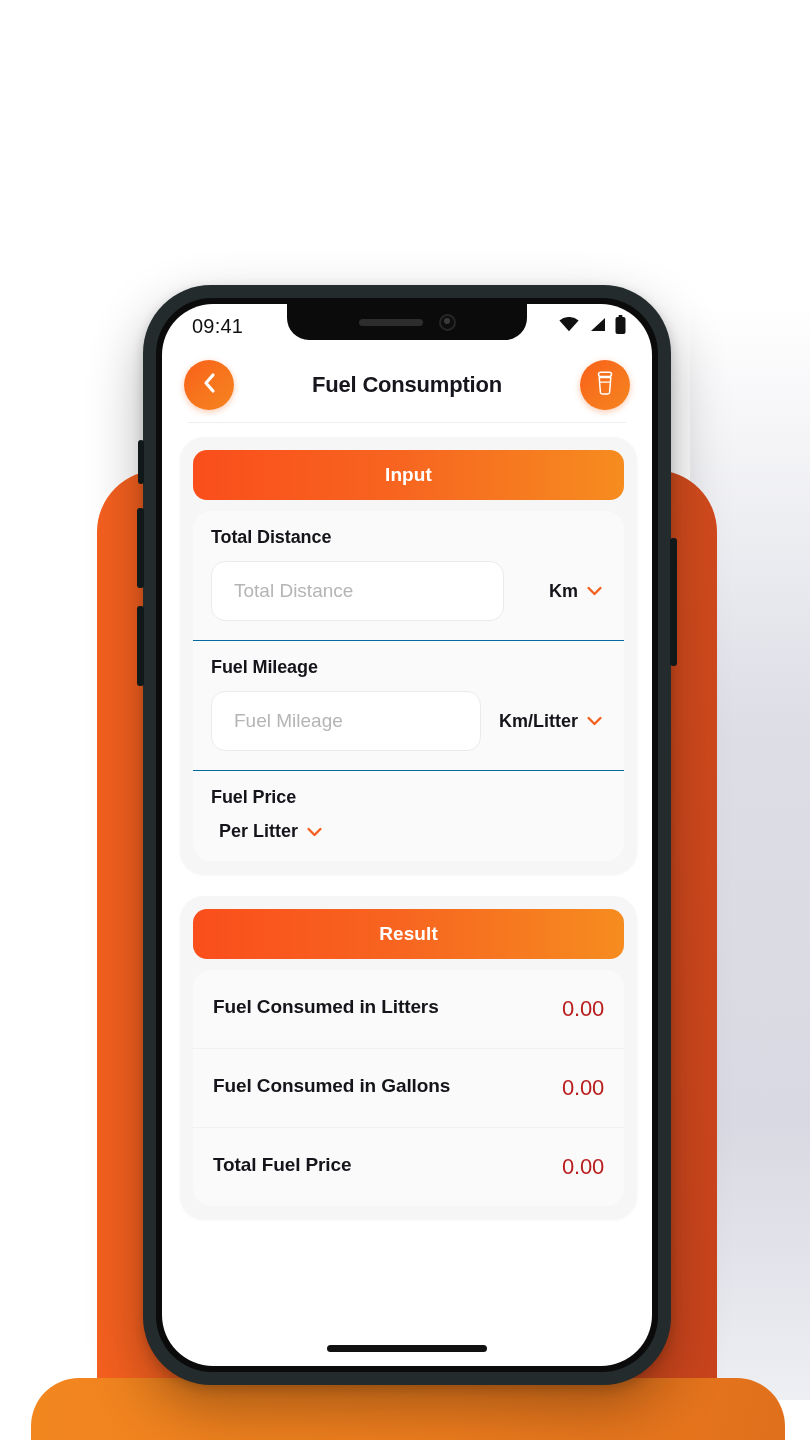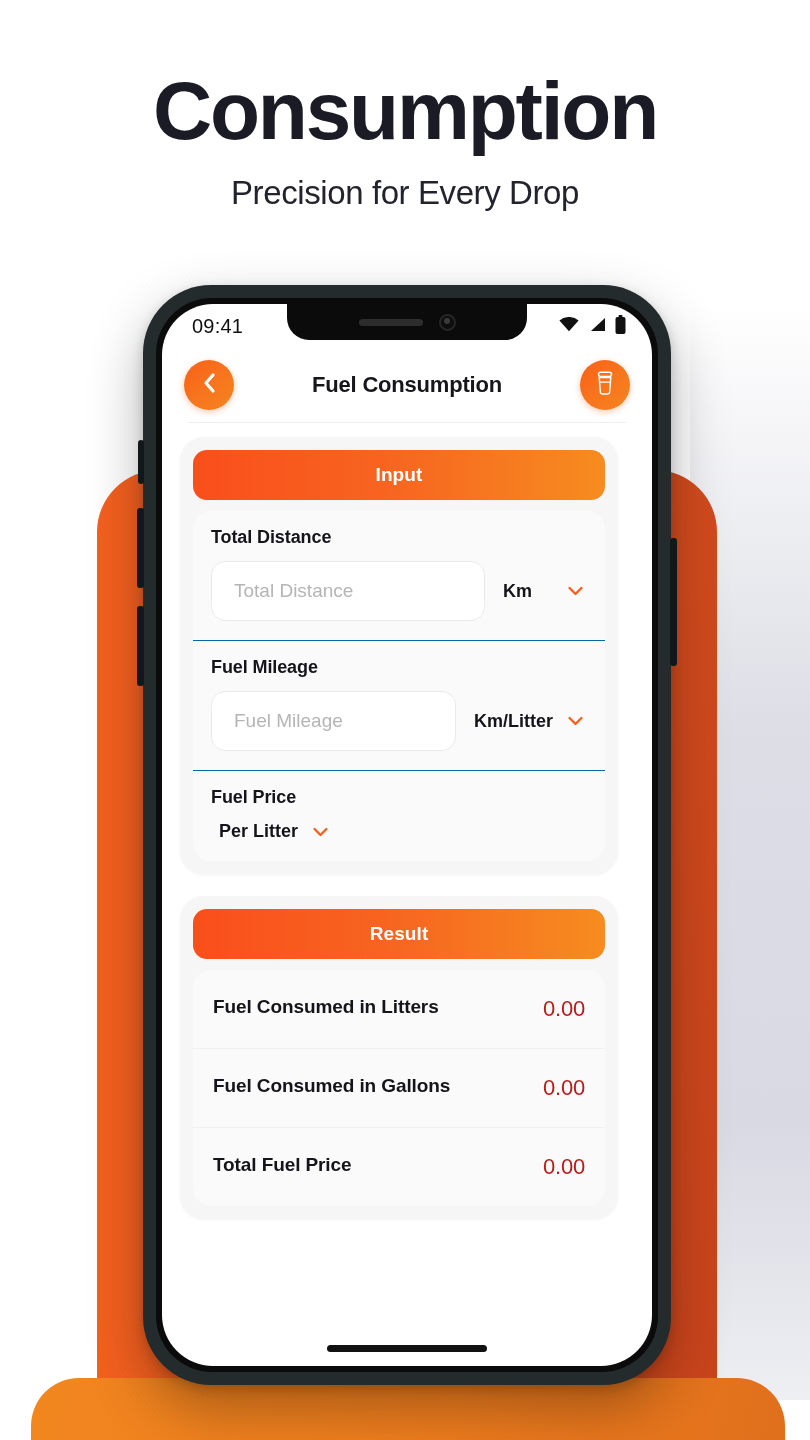--- a/index.html
+++ b/index.html
@@ -206,21 +206,21 @@
     text-align: center;
   }
   .appbar-rule {
     height: 1px;
     background: #eeeeee;
     margin: 0 26px;
   }
 
   
   .content {
-    padding: 14px 34px 0 18px;
+    padding: 14px 15px 0 18px;
   }
   .card {
     background: #f6f6f6;
     border-radius: 24px;
     padding: 13px;
     margin-bottom: 22px;
     box-shadow: 0 1px 3px rgba(0,0,0,0.05);
   }
   .card-header {
     height: 50px;
@@ -269,24 +269,24 @@
     align-items: center;
     padding: 0 22px;
     font-size: 19px;
     color: #b5b5b5;
     font-family: "Liberation Sans", sans-serif;
   }
   .unit-select {
     flex: 0 0 auto;
     display: flex;
     align-items: center;
-    gap: 15px;
+    gap: 9px;
     padding: 0 4px 0 8px;
     min-width: 92px;
-    justify-content: space-between;
+    justify-content: flex-end;
   }
   .unit-text {
     font-size: 18px;
     font-weight: 700;
     color: #14141a;
     white-space: nowrap;
   }
 
   
   .result-row {
@@ -320,24 +320,20 @@
     border-radius: 4px;
     background: #111111;
     z-index: 32;
   }
 </style>
 </head>
 <body>
 
 <div class="page">
 
-  <div class="hero">
-    <div class="hero-title">Consumption</div>
-    <div class="hero-sub">Precision for Every Drop</div>
-  </div>
 
   <div class="deco-grey"></div>
   <div class="deco-vert"></div>
   <div class="deco-horiz"></div>
 
   <div class="btn-side btn-mute"></div>
   <div class="btn-side btn-volup"></div>
   <div class="btn-side btn-voldn"></div>
   <div class="btn-side btn-power"></div>
 

